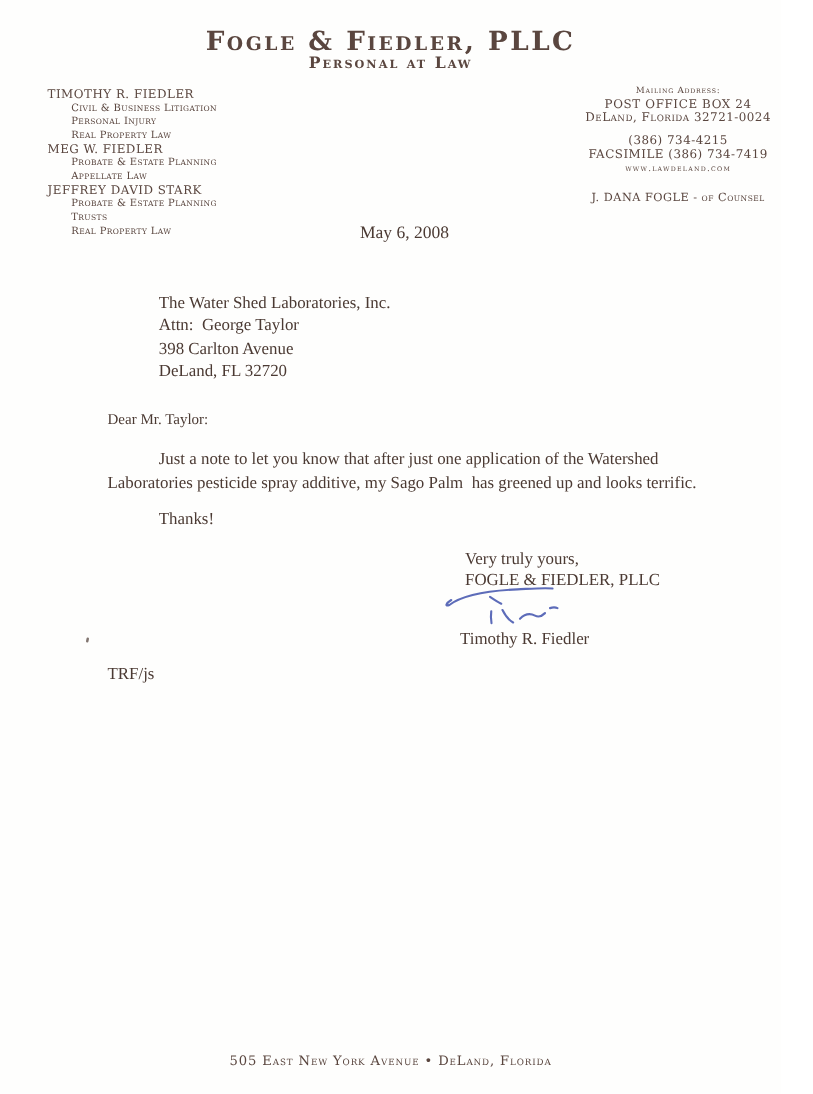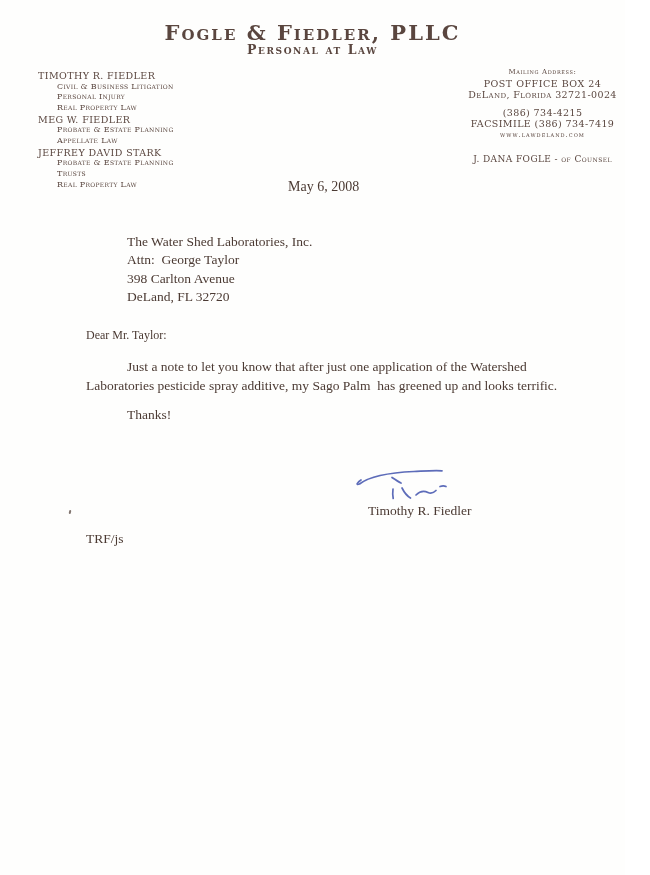--- a/index.html
+++ b/index.html
@@ -123,30 +123,35 @@
     <div class="pre">398 Carlton Avenue</div>
     <div class="pre">DeLand, FL 32720</div>
   </div>
 
   <div class="salutation">Dear Mr. Taylor:</div>
 
   <div class="body-par pre">Just a note to let you know that after just one application of the Watershed Laboratories pesticide spray additive, my Sago Palm  has greened up and looks terrific.</div>
 
   <div class="thanks">Thanks!</div>
 
+  <div class="closing">
+    <div>Very truly yours,</div>
+    <div>FOGLE &amp; FIEDLER, PLLC</div>
+  </div>
 
   <svg class="signature" viewBox="0 0 120 42" aria-hidden="true">
     <path d="M9,18 C5,20.5 3.5,23.5 7.5,22 C18,14 40,10.5 62,9.5 C72,9 84,8 90,8.8"></path>
     <path d="M40,15.5 C43,17.5 46,19.5 49,21"></path>
     <path d="M41,27 C40.6,30 40.6,33 41.2,36.5"></path>
     <path d="M50,26 C52,30 55,34 58.5,36"></path>
     <path d="M64,33 C68,29 72,28.5 76,30.5 C79,32 82,30.5 84,28.5"></path>
     <path d="M88,24.5 C90,23.8 92.5,23.8 94,24.5"></path>
   </svg>
 
   <div class="signer">Timothy R. Fiedler</div>
 
   <div class="speck"></div>
 
   <div class="reference">TRF/js</div>
 
+  <div class="footer lh">505 East New York Avenue • DeLand, Florida</div>
 
 </div>
 
 </body></html>

